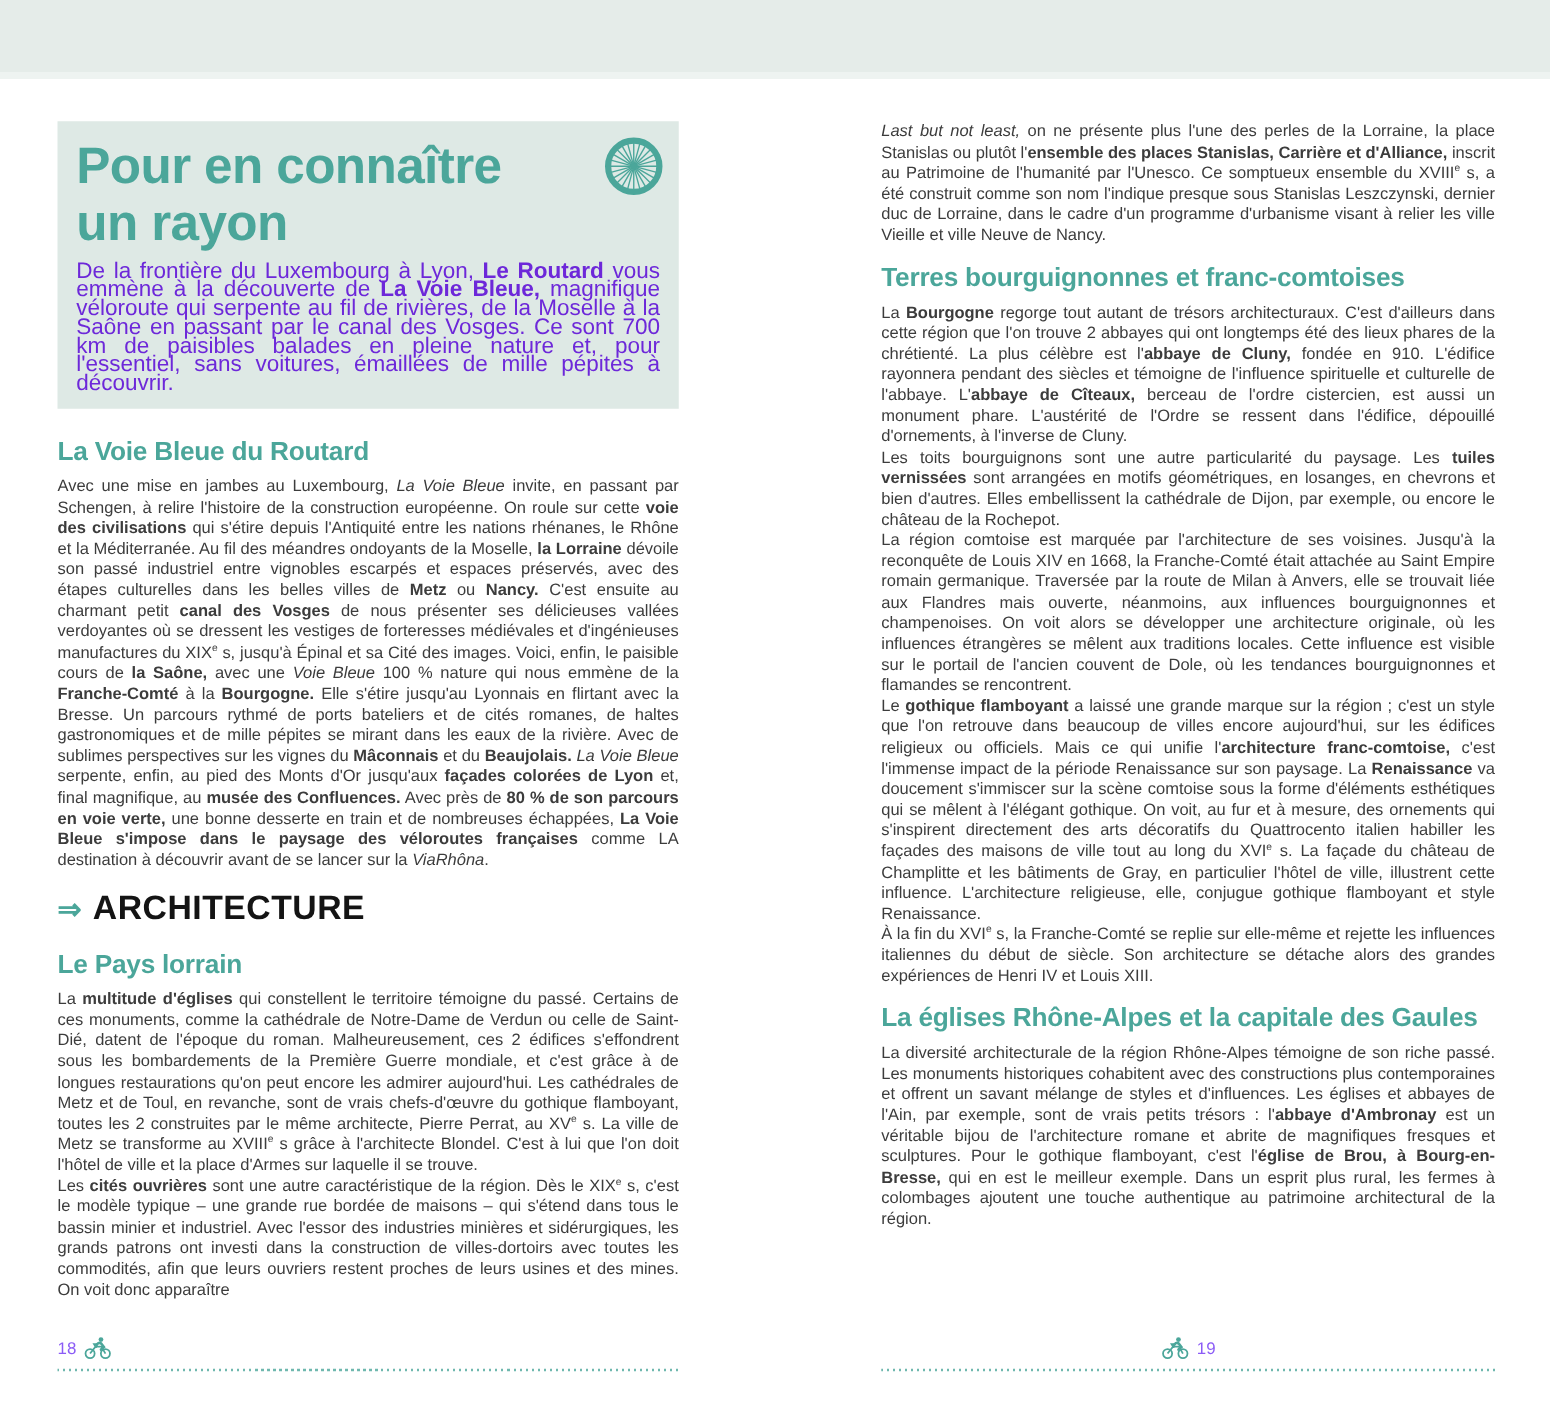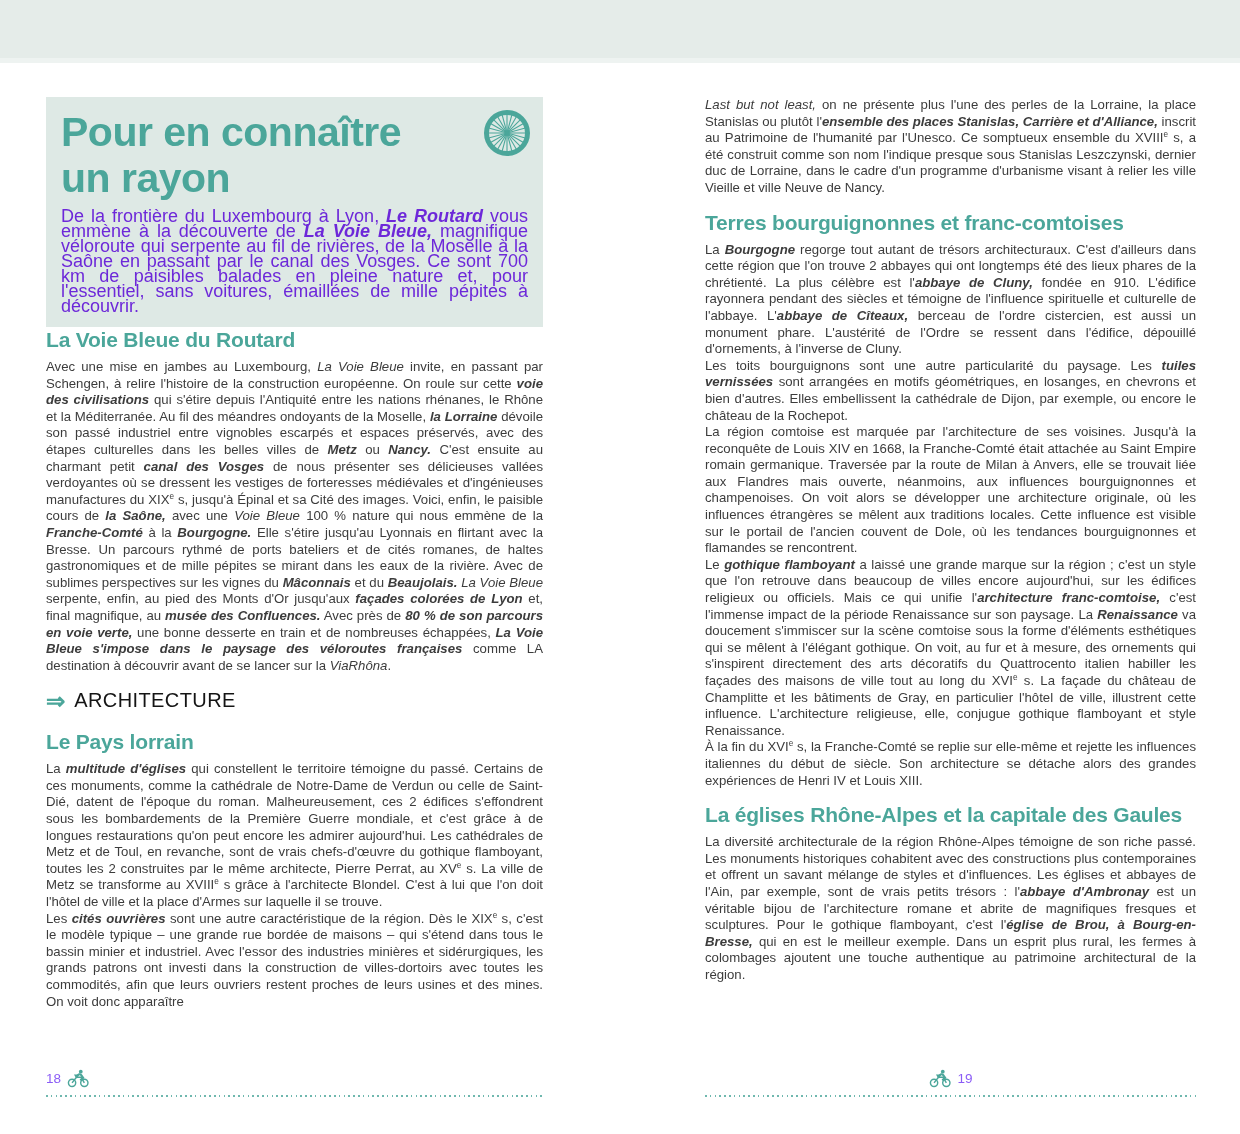--- a/index.html
+++ b/index.html
@@ -10,41 +10,41 @@
   .top-banner{
     position:absolute;left:0;top:0;width:1240px;height:66px;
     background:linear-gradient(to bottom,#e5ece9 0 58px,#eef3f1 58px 63px,#ffffff 63px);
   }
   .page{position:absolute;top:97px;}
   .page-left{left:46px;width:497px;}
   .page-right{left:705px;width:491px;}
 
   .title-block{
     position:relative;background:#dee9e5;padding:10px 15px 13px 15px;
-    box-sizing:border-box;width:497px;
+    box-sizing:border-box;width:497px;margin-bottom:22px;
   }
   .main-title{
     margin:2px 0 8px 0;font-size:41px;line-height:46px;font-weight:700;
     color:#4ba69a;letter-spacing:-.5px;white-space:pre-line;
   }
   .wheel{position:absolute;top:12px;right:12px;width:48px;height:48px;display:block;}
   .intro{margin:0;font-size:18px;line-height:15px;text-align:justify;color:#6d28d9;}
 
   .teal-heading{
     margin:0 0 7px 0;font-size:21px;line-height:25px;font-weight:700;
     color:#4ba69a;letter-spacing:-.2px;
   }
   .body{margin:0;font-size:13.2px;line-height:16.6px;text-align:justify;}
   .i{font-style:italic}
-  .bi{font-weight:700;font-style:italic}
+  .bi{font-weight:700;}
   .sup{vertical-align:super;font-size:.62em;line-height:0}
 
   .arch-header{display:flex;align-items:center;gap:9px;margin:15px 0 0 0;}
   .arrow{color:#4ba69a;font-size:23px;line-height:22px;font-weight:700;}
-  .arch-text{font-size:20px;font-weight:400;color:#141414;letter-spacing:.4px;}
+  .arch-text{font-size:27px;font-weight:700;color:#141414;letter-spacing:.4px;}
   .h-after-arch{margin-top:17px;}
   .h-section{margin-top:13px;}
 
   .footer{
     position:absolute;top:1066px;height:24px;display:flex;align-items:center;gap:5px;
     font-size:13.5px;color:#8b5cf6;
   }
   .footer-left{left:46px;}
   .footer-right{left:705px;width:491px;justify-content:center;}
   .dotline{

